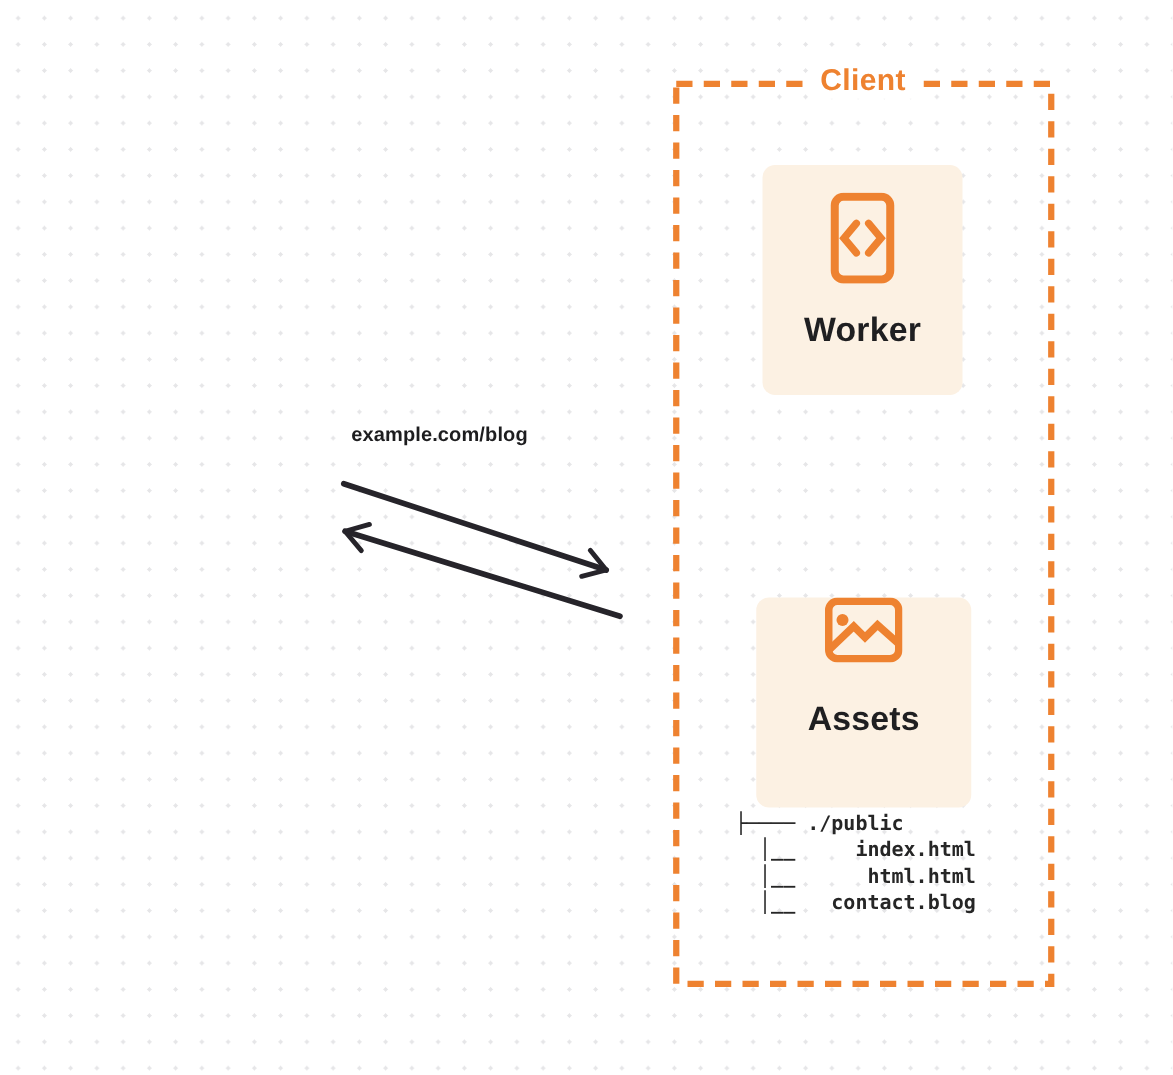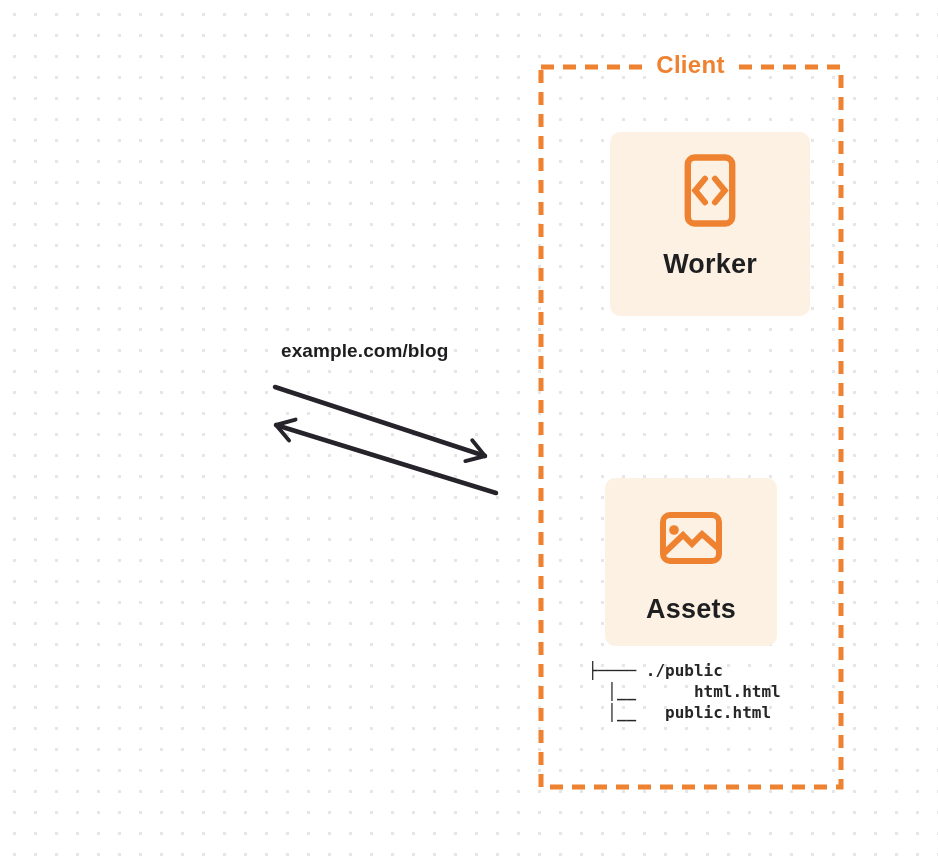--- a/index.html
+++ b/index.html
@@ -36,21 +36,21 @@
   .node-label {
     font-weight: 700;
     font-size: 27px;
     color: #1f1f21;
     letter-spacing: 0.2px;
   }
   .request-label {
     position: absolute;
     left: 281px; top: 340px;
     font-weight: 700;
-    font-size: 19px;
+    font-size: 16px;
     color: #1d1d1f;
     letter-spacing: 0.1px;
     white-space: nowrap;
   }
   .project-label-row {
     position: absolute;
     left: 539px; top: 51px;
     width: 303px;
     display: flex;
     justify-content: center;
@@ -66,41 +66,39 @@
   .card {
     position: absolute;
     background: #fcf1e3;
     border-radius: 10px;
     display: flex;
     flex-direction: column;
     align-items: center;
   }
   .card.worker {
     left: 610px; top: 132px;
-    width: 200px; height: 162px;
+    width: 160px; height: 162px;
     padding-top: 22px;
     box-sizing: content-box;
   }
   .card.assets {
     left: 605px; top: 478px;
     width: 172px; height: 168px;
-    padding-top: 34px;
     box-sizing: border-box;
   }
   .card.worker .node-label { margin-top: 22px; }
   .card.assets .node-label { margin-top: 30px; }
   .file-tree {
     position: absolute;
     left: 588px; top: 648px;
     font-family: "DejaVu Sans Mono", monospace;
     font-size: 16px;
     font-weight: 700;
     line-height: 21px;
     color: #262626;
-    margin-top: 12px;
   }
   .file-tree div { white-space: pre; }
 </style>
 </head>
 <body>
 
 <div class="canvas">
 
   <svg class="overlay-svg" width="938" height="860" viewBox="0 0 938 860" aria-hidden="true">
     <defs>
@@ -141,17 +139,18 @@
       </defs>
       <circle cx="14" cy="18" r="4.8" fill="#ee8230"></circle>
       <path d="M1,44 L23,23 L32,32 L42,22 L60,38" fill="none" stroke="#ee8230" stroke-width="6" stroke-linejoin="miter" clip-path="url(#imgclip)"></path>
       <rect x="3" y="3" width="56" height="46" rx="7" fill="none" stroke="#ee8230" stroke-width="6"></rect>
     </svg>
     <span class="node-label">Assets</span>
   </div>
 
   <div class="file-tree">
     <div>├──── ./public</div>
+    <div>  │__     index.html</div>
     <div>  │__      html.html</div>
-    <div>  │__   public.html</div>
+    <div>  │__   contact.blog</div>
   </div>
 
 </div>
 
 </body></html>

